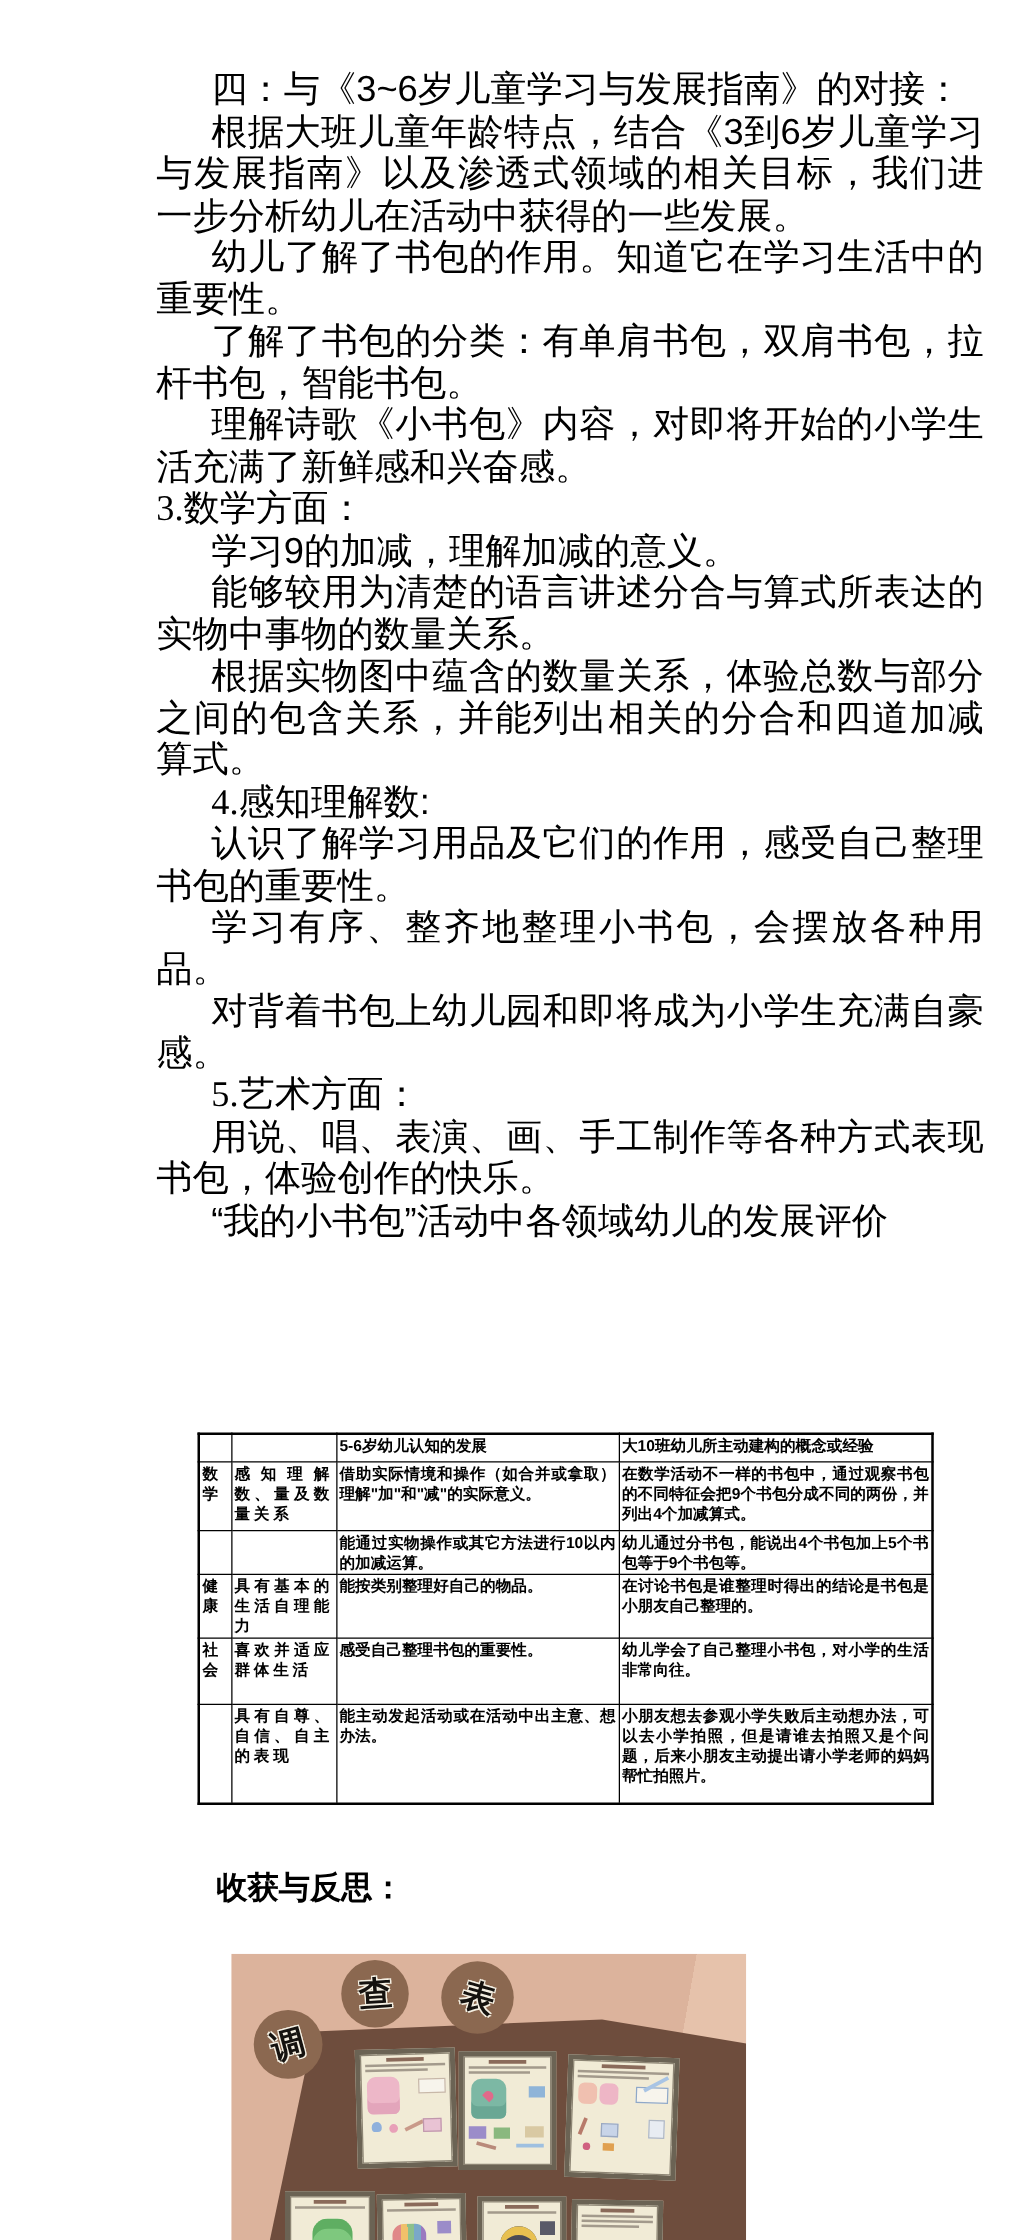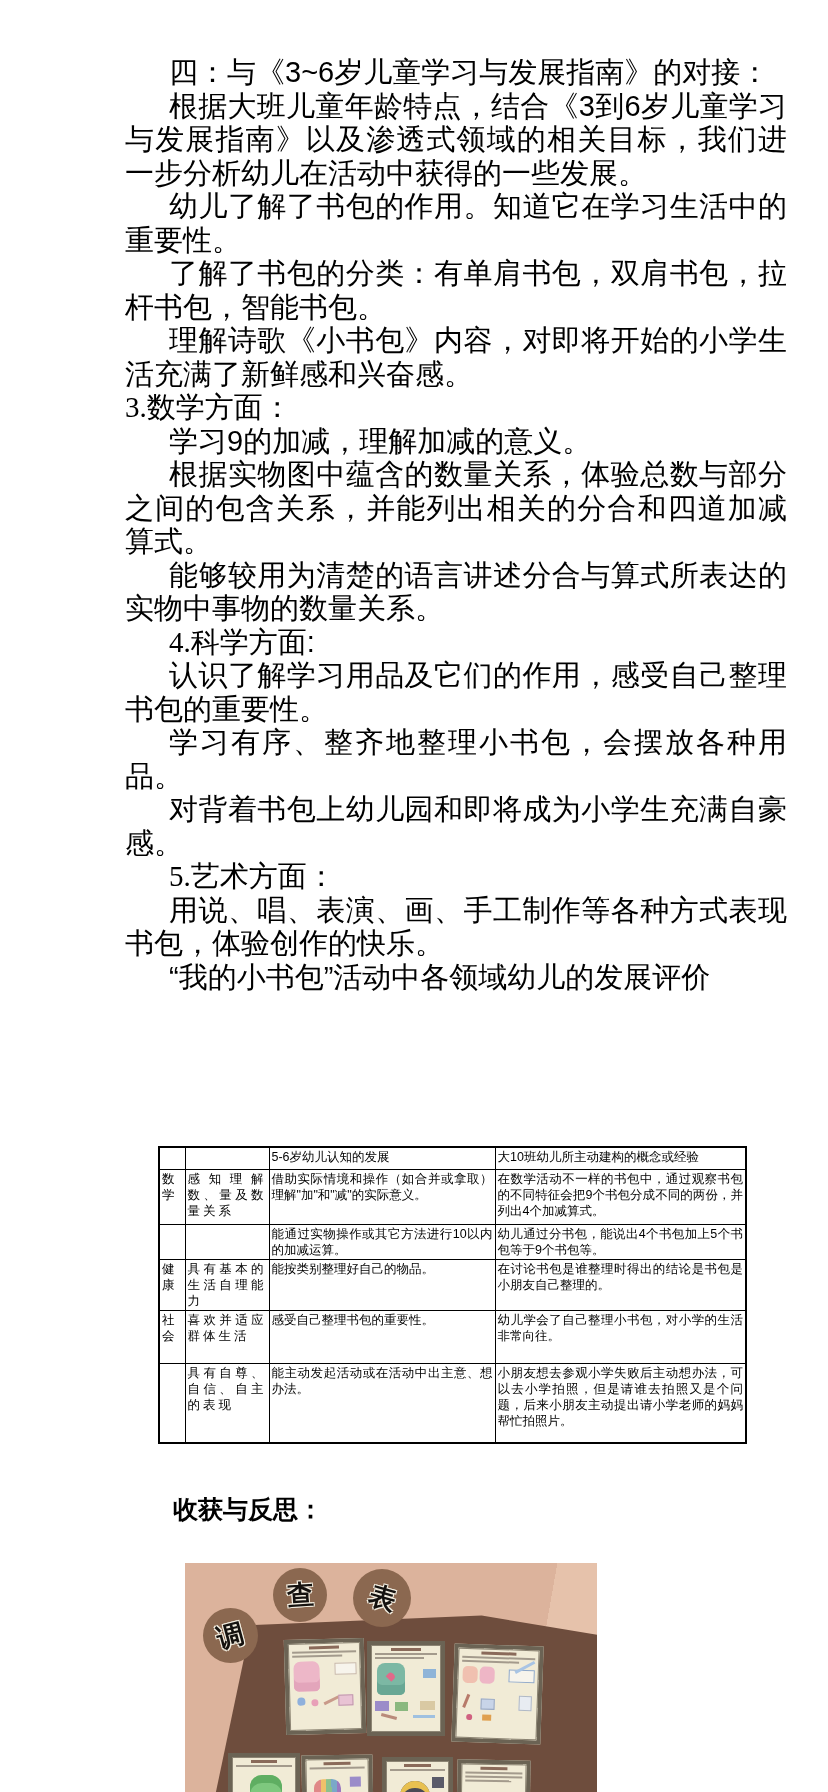--- a/index.html
+++ b/index.html
@@ -20,21 +20,21 @@
   .text-block p.indent{text-indent:44px;}
   .text-block p.flush{text-indent:0;}
   .marker{font-family:"Liberation Serif","DejaVu Serif",serif;}
   .marker.tiny{font-size:15px;}
   
   .eval-table{
     position:absolute;left:118px;top:1136px;width:587px;
     border-collapse:collapse;border:2px solid #000;
     font-size:12.5px;line-height:16px;table-layout:fixed;
   }
-  .eval-table td{border:1px solid #000;vertical-align:top;padding:1px 2px;text-align:justify;}
+  .eval-table td{border:1px solid #000;vertical-align:top;padding:1px 2px;text-align:justify;font-weight:bold;}
   .eval-table td.cat{letter-spacing:2px;}
   .eval-table td.sub{letter-spacing:3px;}
   tr.hrow{height:22px;} tr.r1{height:55px;} tr.r2{height:34px;}
   tr.r3{height:50px;} tr.r4{height:53px;} tr.r5{height:80px;}
   
   .reflect{position:absolute;left:133px;top:1483px;font-size:25px;font-weight:bold;}
   
   .photo{position:absolute;left:145px;top:1553px;width:412px;height:239px;overflow:hidden;}
   .paper{position:absolute;inset:0;background:
     linear-gradient(100deg,var(--photo-paper) 0 82%, #e6c2ab 82% 100%);}
@@ -99,23 +99,23 @@
 <div id="page">
 
   <div class="text-block">
     <p class="indent">四：与《3~6岁儿童学习与发展指南》的对接：</p>
     <p class="indent">根据大班儿童年龄特点，结合《3到6岁儿童学习与发展指南》以及渗透式领域的相关目标，我们进一步分析幼儿在活动中获得的一些发展。</p>
     <p class="indent">幼儿了解了书包的作用。知道它在学习生活中的重要性。</p>
     <p class="indent">了解了书包的分类：有单肩书包，双肩书包，拉杆书包，智能书包。</p>
     <p class="indent">理解诗歌《小书包》内容，对即将开始的小学生活充满了新鲜感和兴奋感。</p>
     <p class="flush"><span class="marker">3.</span><span>数学方面：</span></p>
     <p class="indent">学习9的加减，理解加减的意义。</p>
+    <p class="indent">能够较用为清楚的语言讲述分合与算式所表达的实物中事物的数量关系。</p>
     <p class="indent">根据实物图中蕴含的数量关系，体验总数与部分之间的包含关系，并能列出相关的分合和四道加减算式。</p>
-    <p class="indent">能够较用为清楚的语言讲述分合与算式所表达的实物中事物的数量关系。</p>
-    <p class="indent"><span class="marker">4.</span><span>科学方面:</span></p>
+    <p class="indent"><span class="marker">4.</span><span>感知理解数:</span></p>
     <p class="indent">认识了解学习用品及它们的作用，感受自己整理书包的重要性。</p>
     <p class="indent">学习有序、整齐地整理小书包，会摆放各种用品。</p>
     <p class="indent">对背着书包上幼儿园和即将成为小学生充满自豪感。</p>
     <p class="indent"><span class="marker">5.</span><span>艺术方面：</span></p>
     <p class="indent">用说、唱、表演、画、手工制作等各种方式表现书包，体验创作的快乐。</p>
     <p class="indent">“我的小书包”活动中各领域幼儿的发展评价</p>
   </div>
 
   <table class="eval-table">
     <colgroup>

